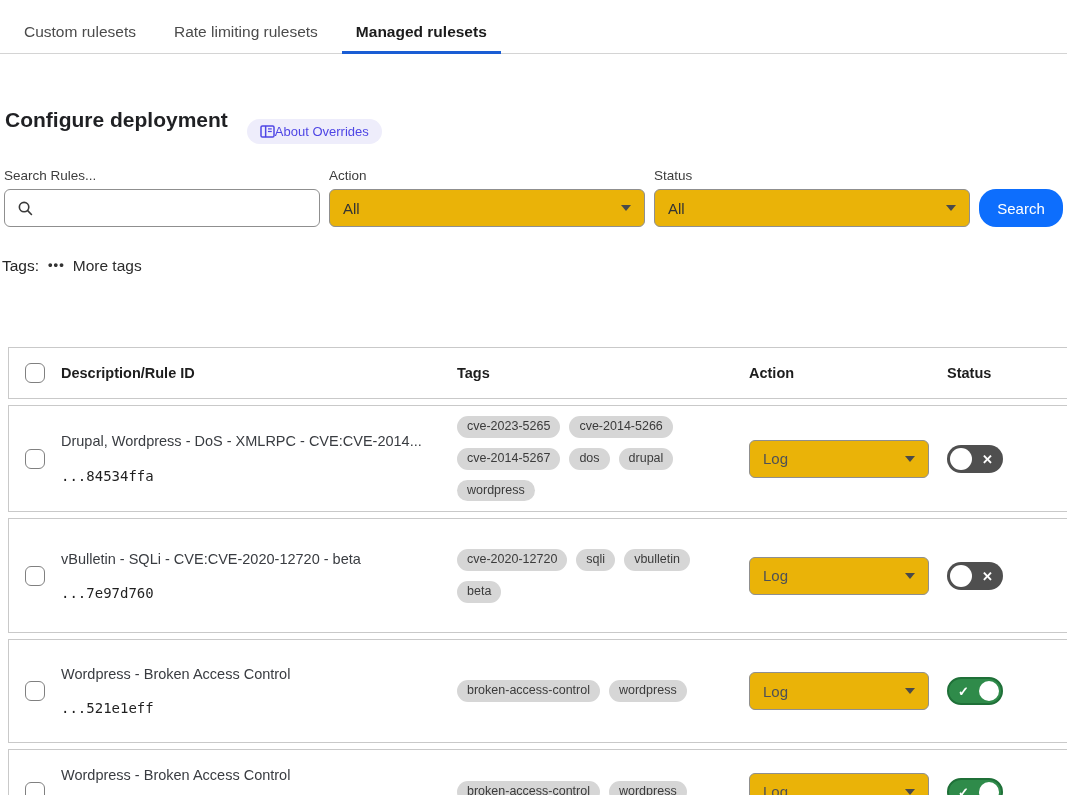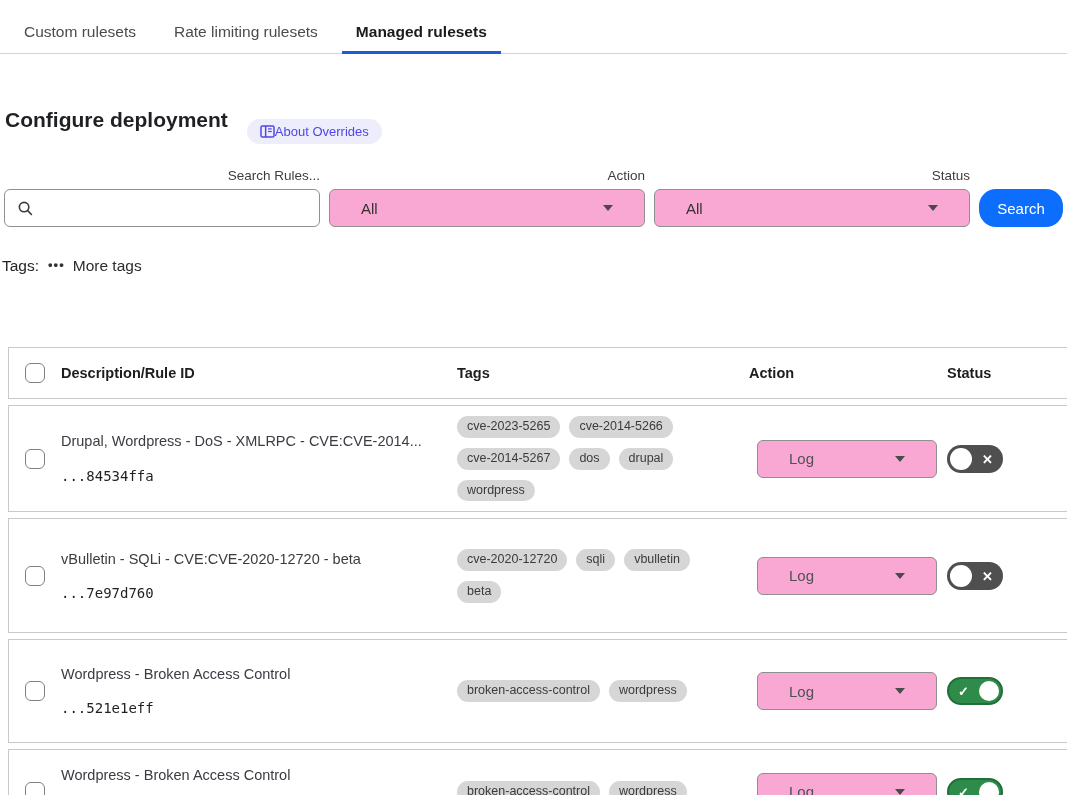--- a/index.html
+++ b/index.html
@@ -31,32 +31,32 @@
   .title-row{display:flex;align-items:center;margin:41px 0 0 5px;}
   .page-title{font-size:21px;font-weight:700;color:#1f2023;}
   .badge{
     display:inline-flex;align-items:center;margin-left:19px;
     background:var(--badge-bg);color:var(--badge-purple);
     font-size:13px;padding:5px 13px;border-radius:14px;cursor:pointer;margin-top:24px;
   }
   
   .filters{display:flex;align-items:flex-end;margin:24px 0 0 4px;}
   .field{width:316px;margin-right:9px;}
-  .field-label{font-size:13.5px;color:#3d3d3d;margin-bottom:6px;text-align:right;}
+  .field-label{font-size:13.5px;color:#3d3d3d;margin-bottom:6px;}
   .inputbox{
     display:flex;align-items:center;height:38px;border:1px solid #8f8f8f;border-radius:6px;
     padding:0 12px;background:#fff;
   }
   .inputbox input{
     border:none;outline:none;flex:1;font-size:15px;margin-left:9px;
     font-family:"Liberation Sans", sans-serif;min-width:0;
   }
   .select{
     display:flex;align-items:center;justify-content:space-between;height:38px;
-    border:1px solid #8f8f8f;border-radius:6px;padding:0 31px;background:#f9a8d4;
+    border:1px solid #8f8f8f;border-radius:6px;padding:0 13px;background:#eab308;
     font-size:15px;color:#333;cursor:pointer;
   }
   .chev{display:flex;align-items:center;}
   .search-btn{
     width:84px;height:38px;border:none;border-radius:17px;background:var(--accent-blue);
     color:#fff;font-size:15px;cursor:pointer;font-family:"Liberation Sans", sans-serif;
   }
   
   .tags-bar{display:flex;align-items:center;margin:30px 0 0 2px;font-size:15.5px;color:#262626;}
   .tags-bar-label{margin-right:9px;}
@@ -82,21 +82,21 @@
   .checkbox{
     width:20px;height:20px;border:1.5px solid #808080;border-radius:6px;background:#fff;cursor:pointer;
   }
   .desc{font-size:14.5px;color:#393c41;line-height:1.2;}
   .rule-id{font-family:"DejaVu Sans Mono", monospace;font-size:14px;color:#1f1f1f;margin-top:17px;}
   .tags-cell{display:flex;flex-wrap:wrap;gap:10px 9px;max-width:278px;padding:10px 0 10px 8px;}
   .pill{
     background:var(--pill-bg);color:#3b3b3b;font-size:12.5px;
     padding:4px 10px;border-radius:11px;white-space:nowrap;line-height:1.1;
   }
-  .row-select{width:180px;color:#4e5156;margin-left:8px;}
+  .row-select{width:180px;color:#4e5156;}
   .toggle{position:relative;width:56px;height:28px;border-radius:16px;cursor:pointer;}
   .toggle.off{background:var(--toggle-off);}
   .toggle.on{background:var(--toggle-on);border:2px solid var(--toggle-on-border);}
   .knob{position:absolute;width:22px;height:22px;border-radius:50%;background:#fff;top:3px;}
   .toggle.off .knob{left:3px;}
   .toggle.on .knob{width:20px;height:20px;top:2px;right:2px;}
   .glyph{
     position:absolute;top:50%;transform:translateY(-50%);
     color:#fff;font-size:13px;font-weight:700;line-height:1;
   }

